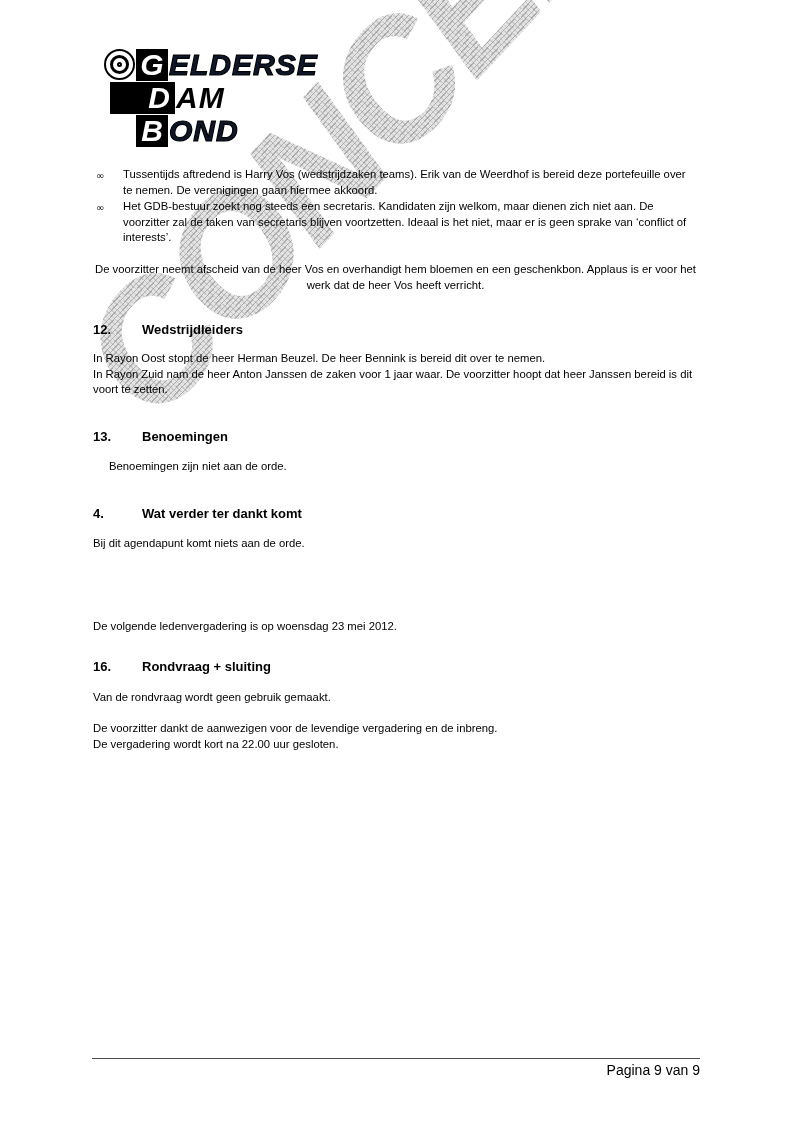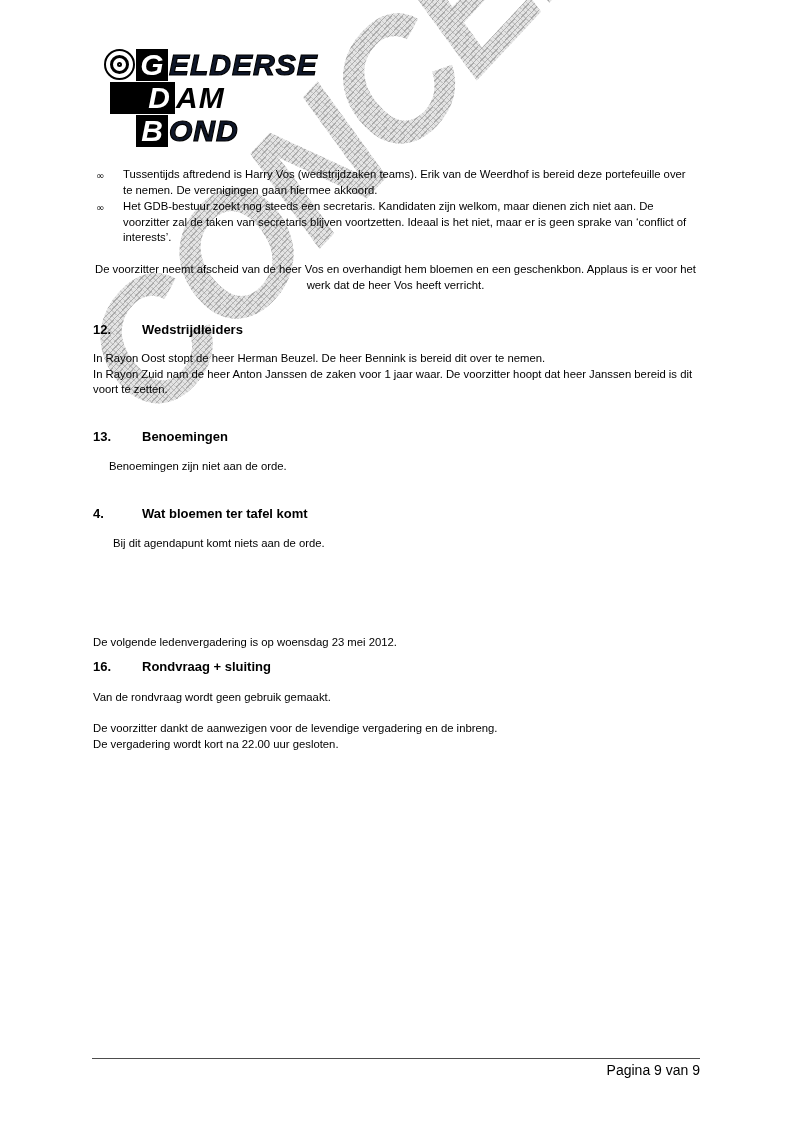--- a/index.html
+++ b/index.html
@@ -269,25 +269,25 @@
     </div>
     <div class="para" style="top:351px; white-space:pre-line;">In Rayon Oost stopt de heer Herman Beuzel. De heer Bennink is bereid dit over te nemen.
 In Rayon Zuid nam de heer Anton Janssen de zaken voor 1 jaar waar. De voorzitter hoopt dat heer Janssen bereid is dit voort te zetten.</div>
 
     <div class="heading" style="top:429px;">
       <span class="num">13.</span><span>Benoemingen</span>
     </div>
     <div class="para" style="top:459px;padding-left:16px;">Benoemingen zijn niet aan de orde.</div>
 
     <div class="heading" style="top:506px;">
-      <span class="num">4.</span><span>Wat bloemen ter tafel komt</span>
-    </div>
-    <div class="para" style="top:536px;margin-left:20px;">Bij dit agendapunt komt niets aan de orde.</div>
-
-    <div class="para" style="top:635px;">De volgende ledenvergadering is op woensdag 23 mei 2012.</div>
+      <span class="num">4.</span><span>Wat verder ter dankt komt</span>
+    </div>
+    <div class="para" style="top:536px;">Bij dit agendapunt komt niets aan de orde.</div>
+
+    <div class="para" style="top:619px;">De volgende ledenvergadering is op woensdag 23 mei 2012.</div>
 
     <div class="heading" style="top:659px;">
       <span class="num">16.</span><span>Rondvraag + sluiting</span>
     </div>
     <div class="para" style="top:690px;">Van de rondvraag wordt geen gebruik gemaakt.</div>
 
     <div class="para" style="top:721px; white-space:pre-line;">De voorzitter dankt de aanwezigen voor de levendige vergadering en de inbreng.
 De vergadering wordt kort na 22.00 uur gesloten.</div>
 
     <div class="footer-rule"></div>

